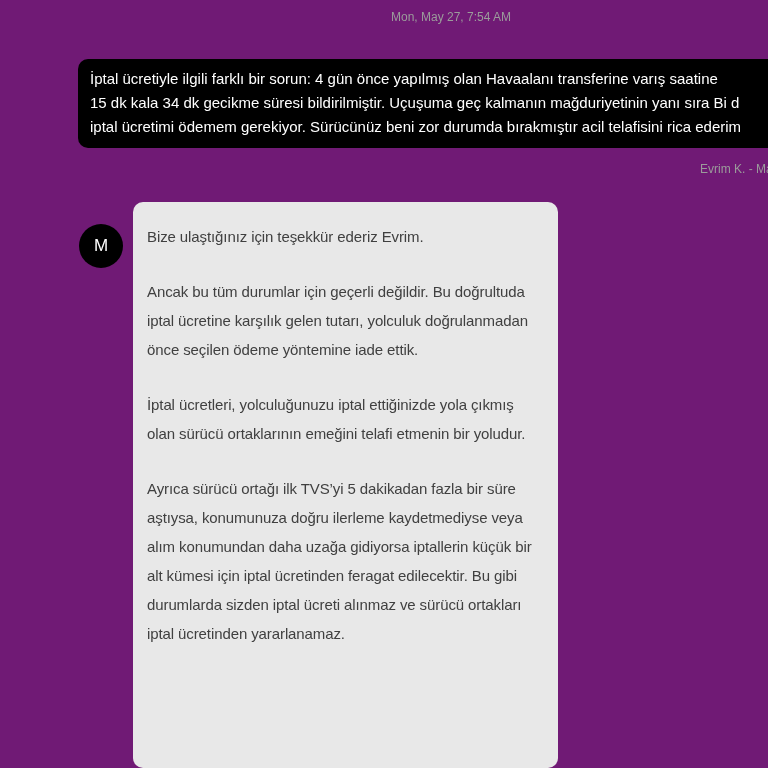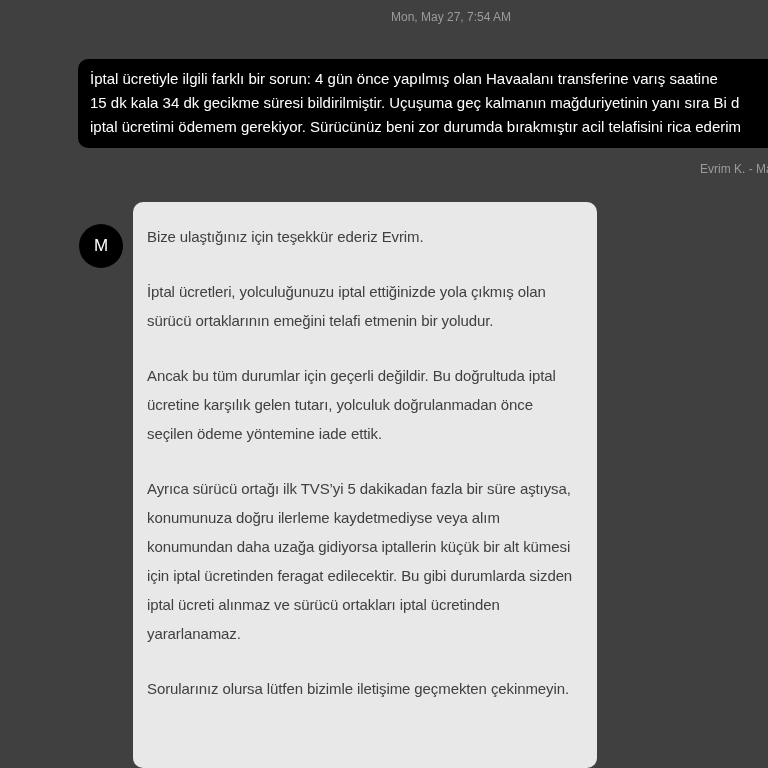--- a/index.html
+++ b/index.html
@@ -6,21 +6,21 @@
     margin: 0;
     padding: 0;
     background: #ffffff;
     font-family: "Liberation Sans", sans-serif;
   }
   .viewport {
     position: relative;
     width: 768px;
     height: 768px;
     overflow: hidden;
-    background: #404040;
+    background: #701a75;
   }
   .date-header {
     position: absolute;
     top: 10px;
     left: 78px;
     width: 746px;
     text-align: center;
     font-size: 12px;
     color: #9b9b9b;
   }
@@ -59,21 +59,21 @@
     color: #ffffff;
     font-size: 17px;
     display: flex;
     align-items: center;
     justify-content: center;
   }
   .support-bubble {
     position: absolute;
     top: 202px;
     left: 133px;
-    width: 464px;
+    width: 425px;
     height: 566px;           
     box-sizing: border-box;
     background: #e8e8e8;
     border-radius: 10px;
     padding: 20px 14px 0 14px;
     color: #404040;
     font-size: 15px;
     line-height: 29px;
     letter-spacing: -0.1px;
     overflow: hidden;
@@ -94,19 +94,18 @@
   </div>
 
   <div class="attribution">Evrim K. - May</div>
 
   <div class="agent-avatar">
     <span>M</span>
   </div>
 
   <div class="support-bubble">
     <p>Bize ulaştığınız için teşekkür ederiz Evrim.</p>
+    <p>Ancak bu tüm durumlar için geçerli değildir. Bu doğrultuda iptal ücretine karşılık gelen tutarı, yolculuk doğrulanmadan önce seçilen ödeme yöntemine iade ettik.</p>
     <p>İptal ücretleri, yolculuğunuzu iptal ettiğinizde yola çıkmış olan sürücü ortaklarının emeğini telafi etmenin bir yoludur.</p>
-    <p>Ancak bu tüm durumlar için geçerli değildir. Bu doğrultuda iptal ücretine karşılık gelen tutarı, yolculuk doğrulanmadan önce seçilen ödeme yöntemine iade ettik.</p>
     <p>Ayrıca sürücü ortağı ilk TVS’yi 5 dakikadan fazla bir süre aştıysa, konumunuza doğru ilerleme kaydetmediyse veya alım konumundan daha uzağa gidiyorsa iptallerin küçük bir alt kümesi için iptal ücretinden feragat edilecektir. Bu gibi durumlarda sizden iptal ücreti alınmaz ve sürücü ortakları iptal ücretinden yararlanamaz.</p>
-    <p>Sorularınız olursa lütfen bizimle iletişime geçmekten çekinmeyin.</p>
   </div>
 
 </div>
 
 </body></html>

